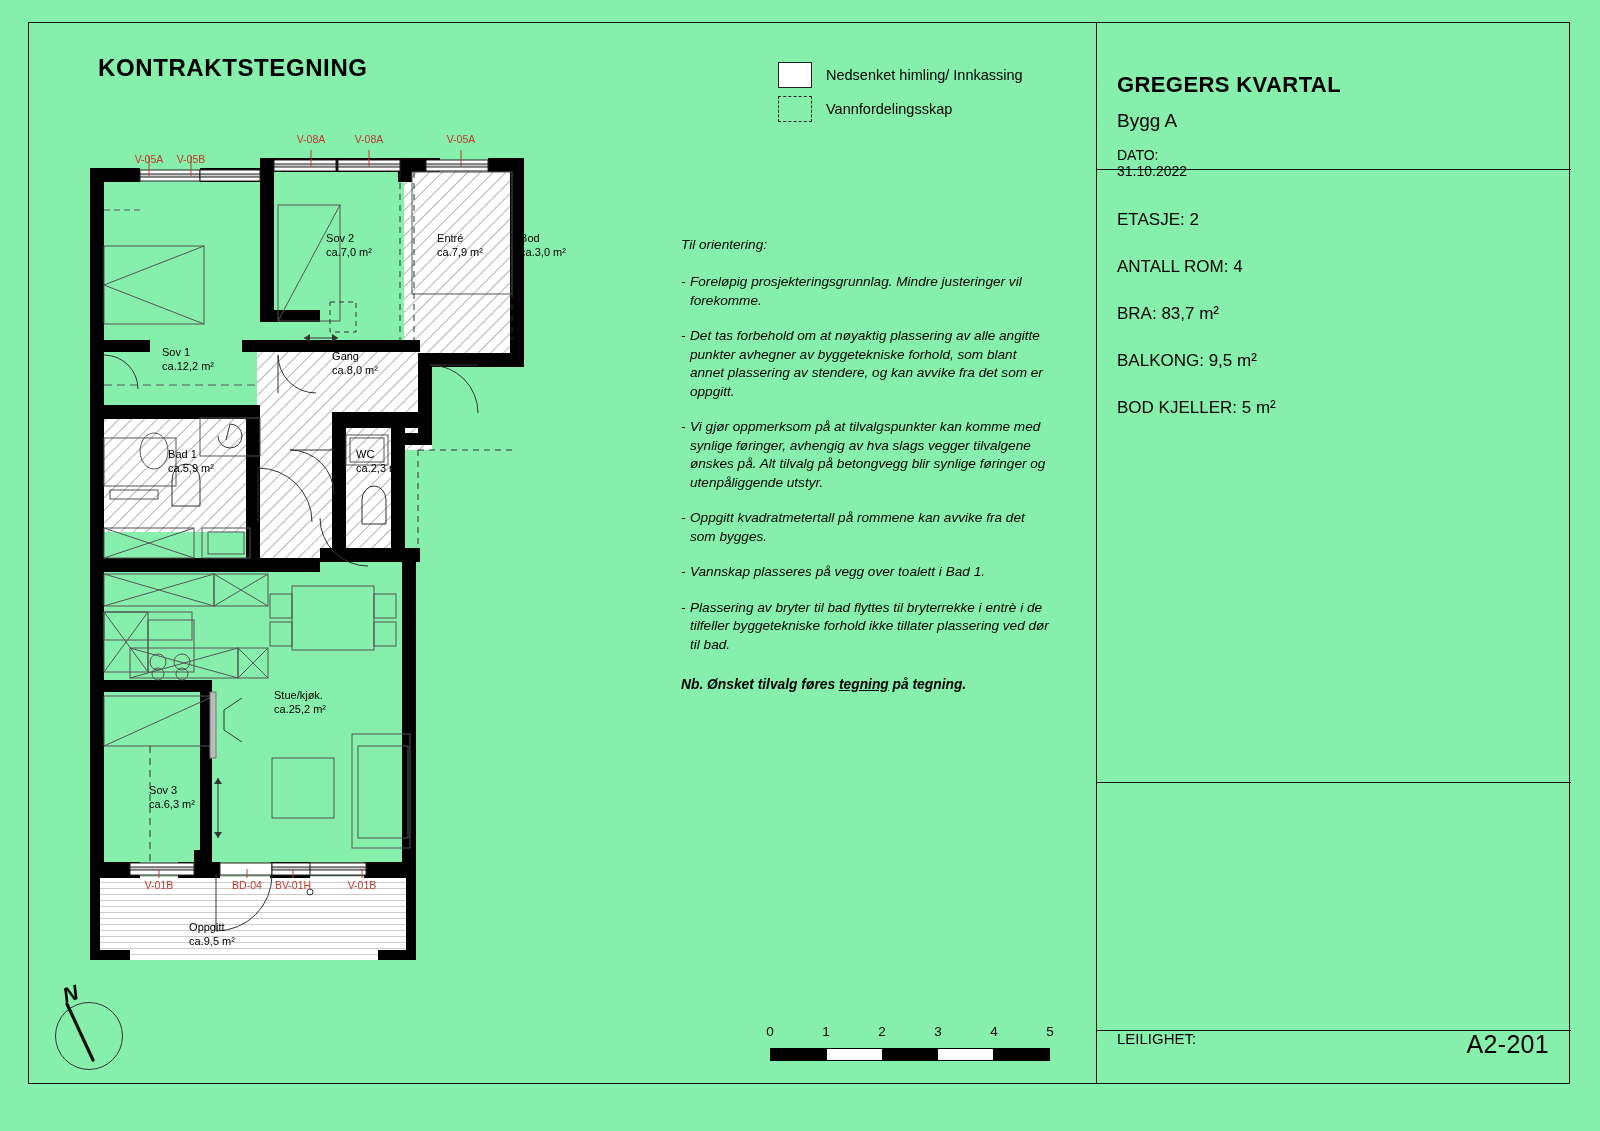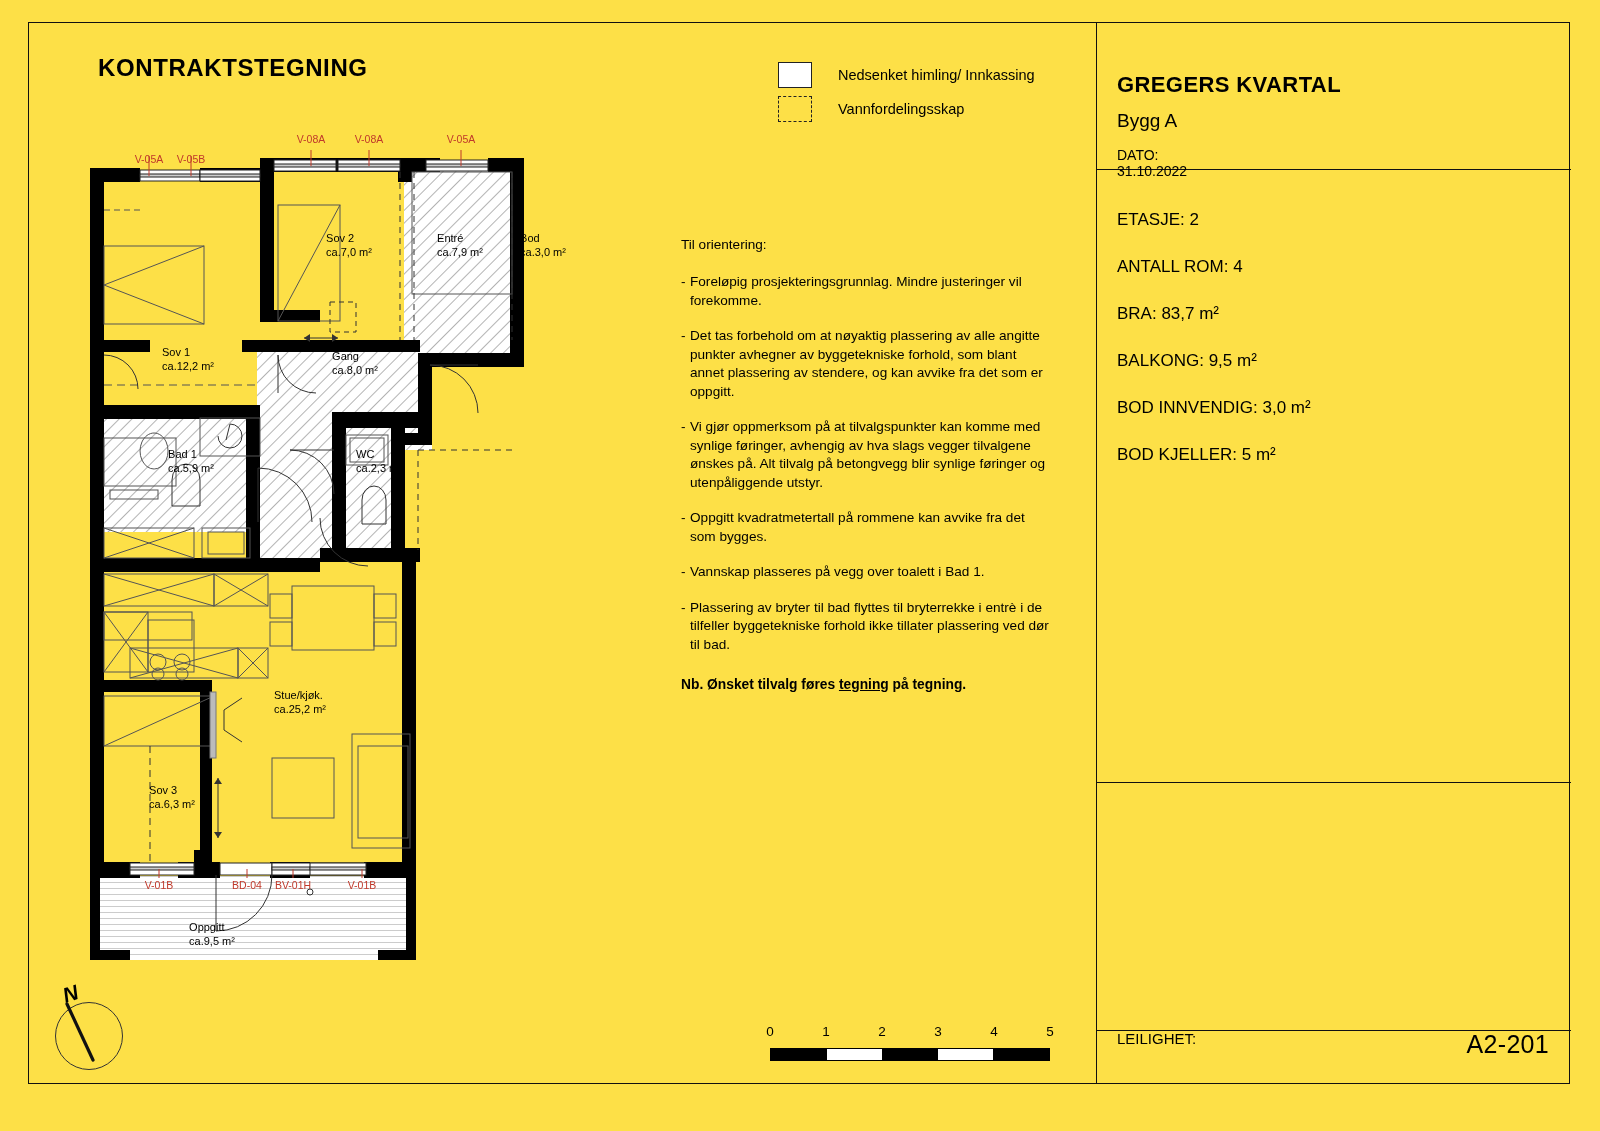--- a/index.html
+++ b/index.html
@@ -1,34 +1,34 @@
 <!DOCTYPE html>
 <html><head>
 <meta charset="utf-8">
 <style>
   html,body{margin:0;padding:0;background:#ffffff;}
   body{font-family:"Liberation Sans",sans-serif;color:#000;}
-  #page{position:relative;width:1600px;height:1131px;background:#fde047;overflow:hidden;}
+  #page{position:relative;width:1600px;height:1131px;background:#86efac;overflow:hidden;}
   #frame{position:absolute;left:28px;top:22px;width:1542px;height:1062px;border:1.5px solid #111;box-sizing:border-box;}
 
   
   #dwg-title{position:absolute;left:98px;top:54px;font-size:24px;font-weight:bold;letter-spacing:0.6px;}
 
   
   #legend{position:absolute;left:778px;top:58px;width:300px;}
-  .leg-row{display:flex;align-items:center;height:34px;gap:12px;}
+  .leg-row{display:flex;align-items:center;height:34px;}
   .leg-swatch{width:34px;height:26px;box-sizing:border-box;margin-right:14px;flex:none;}
   .leg-hatch{border:1.2px solid #222;background:
      repeating-linear-gradient(45deg,#fff 0 4px,#fff 4px 4px),
      repeating-linear-gradient(45deg,transparent 0 3.5px,#555 3.5px 4.6px);}
   .leg-dash{border:1.6px dashed #222;}
   .leg-label{font-size:14.5px;white-space:nowrap;}
 
   
-  #notes{position:absolute;left:681px;top:236px;width:372px;font-size:13.6px;line-height:1.36;}
+  #notes{position:absolute;left:681px;top:236px;width:372px;font-size:13.6px;line-height:1.36;font-style:italic;}
   #notes .n-head{margin-bottom:19px;}
   .note{display:flex;margin-bottom:17px;}
   .note .dash{width:9px;flex:none;}
   .note .txt{flex:1;}
   #note-bold{margin-top:22px;font-weight:bold;font-size:13.8px;}
   #note-bold u{text-decoration:underline;}
 
   
   #tb{position:absolute;left:1096px;top:22px;width:474px;height:1062px;border-left:1.5px solid #111;box-sizing:border-box;}
   .tb-sep{position:absolute;left:0;width:474px;height:0;border-top:1.3px solid #111;}
@@ -126,21 +126,20 @@
     <div id="date-row">
       <span class="dl">DATO:</span>
       <span>31.10.2022</span>
     </div>
 
     <div id="specs">
       <div class="spec">ETASJE: 2</div>
       <div class="spec">ANTALL ROM: 4</div>
       <div class="spec">BRA: 83,7 m²</div>
       <div class="spec">BALKONG: 9,5 m²</div>
-      <div class="spec">BOD INNVENDIG: 3,0 m²</div>
       <div class="spec">BOD KJELLER: 5 m²</div>
     </div>
 
     <div id="tb-bottom">
       <span id="leilighet">LEILIGHET:</span>
       <span id="dwg-no">A2-201</span>
     </div>
   </div>
 
   <div id="scalebar">

